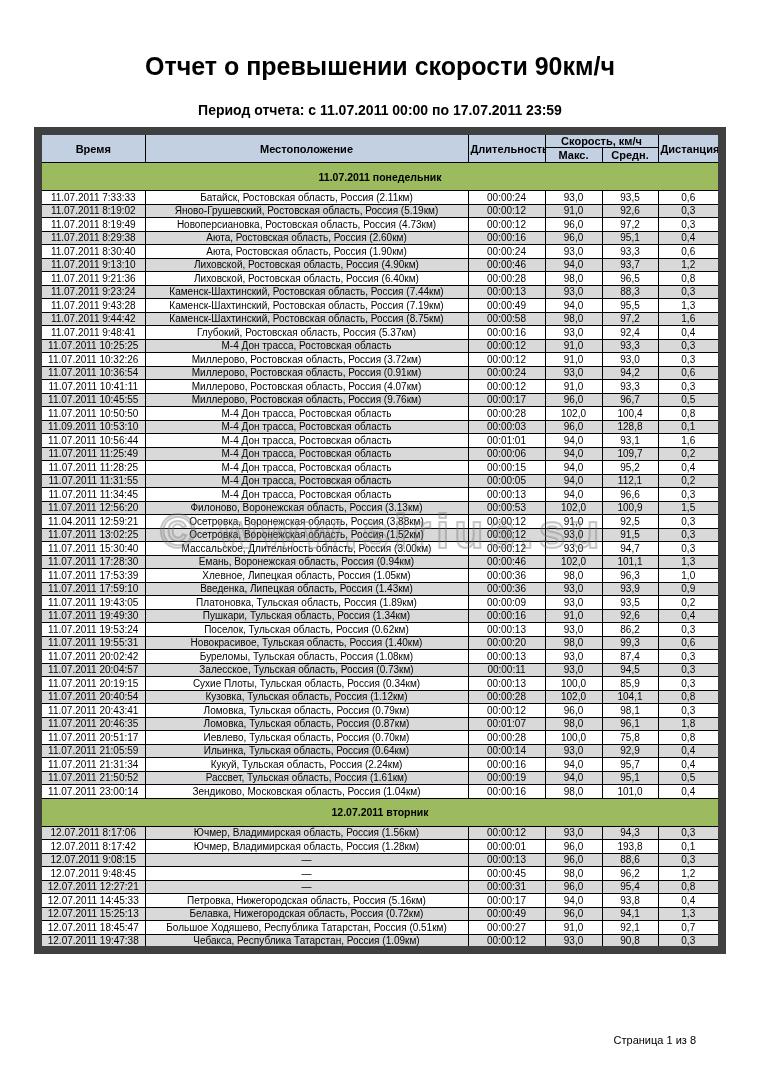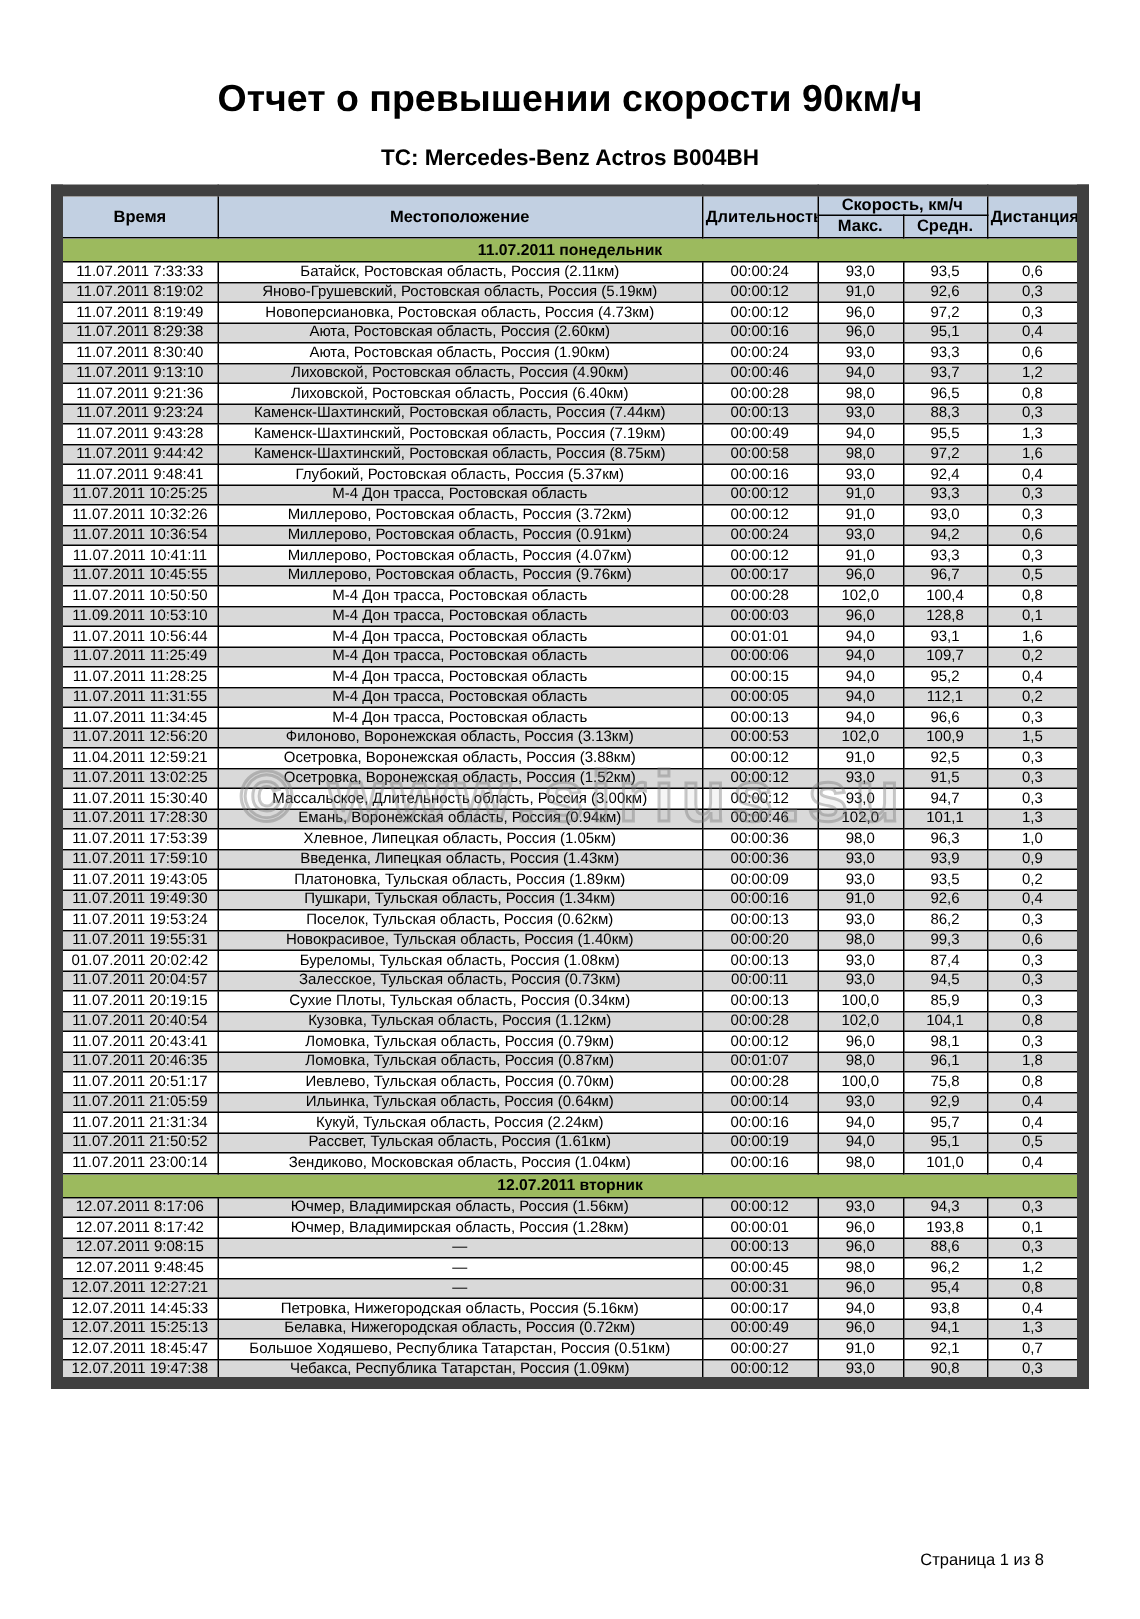--- a/index.html
+++ b/index.html
@@ -56,21 +56,21 @@
     background: var(--header-bg, #c2d0e2);
     font-size: 11px;
     font-weight: bold;
     height: 15px;
     padding: 0 2px;
   }
   table.report td.section-cell {
     background: var(--section-bg, #9cba5e);
     font-size: 10.5px;
     font-weight: bold;
-    height: 16px;
+    height: 28px;
   }
   table.report tbody td {
     font-size: 10px;
     height: 13.5px;
     padding: 0 3px;
   }
   table.report tbody tr.alt td:not(.section-cell) {
     background: var(--alt-bg, #d9d9d9);
   }
   .watermark {
@@ -91,21 +91,21 @@
     top: 1030px;
     font-size: 11px;
   }
 </style>
 </head>
 <body>
 
 <div class="page">
 
   <div class="report-title">Отчет о превышении скорости 90км/ч</div>
-  <div class="vehicle-title">ТС: Mercedes-Benz Actros В004ВН</div>
+  <div class="report-period">Период отчета: с 11.07.2011 00:00 по 17.07.2011 23:59</div>
 
   <table class="report">
     <colgroup>
       <col class="c-time">
         <col class="c-loc">
         <col class="c-dur">
       <col class="c-max">
         <col class="c-avg">
         <col class="c-dist">
     </colgroup>
@@ -392,21 +392,21 @@
         </tr>
         <tr class="alt">
           <td>11.07.2011 19:55:31</td>
           <td>Новокрасивое, Тульская область, Россия (1.40км)</td>
           <td>00:00:20</td>
           <td>98,0</td>
           <td>99,3</td>
           <td>0,6</td>
         </tr>
         <tr>
-          <td>01.07.2011 20:02:42</td>
+          <td>11.07.2011 20:02:42</td>
           <td>Буреломы, Тульская область, Россия (1.08км)</td>
           <td>00:00:13</td>
           <td>93,0</td>
           <td>87,4</td>
           <td>0,3</td>
         </tr>
         <tr class="alt">
           <td>11.07.2011 20:04:57</td>
           <td>Залесское, Тульская область, Россия (0.73км)</td>
           <td>00:00:11</td>

